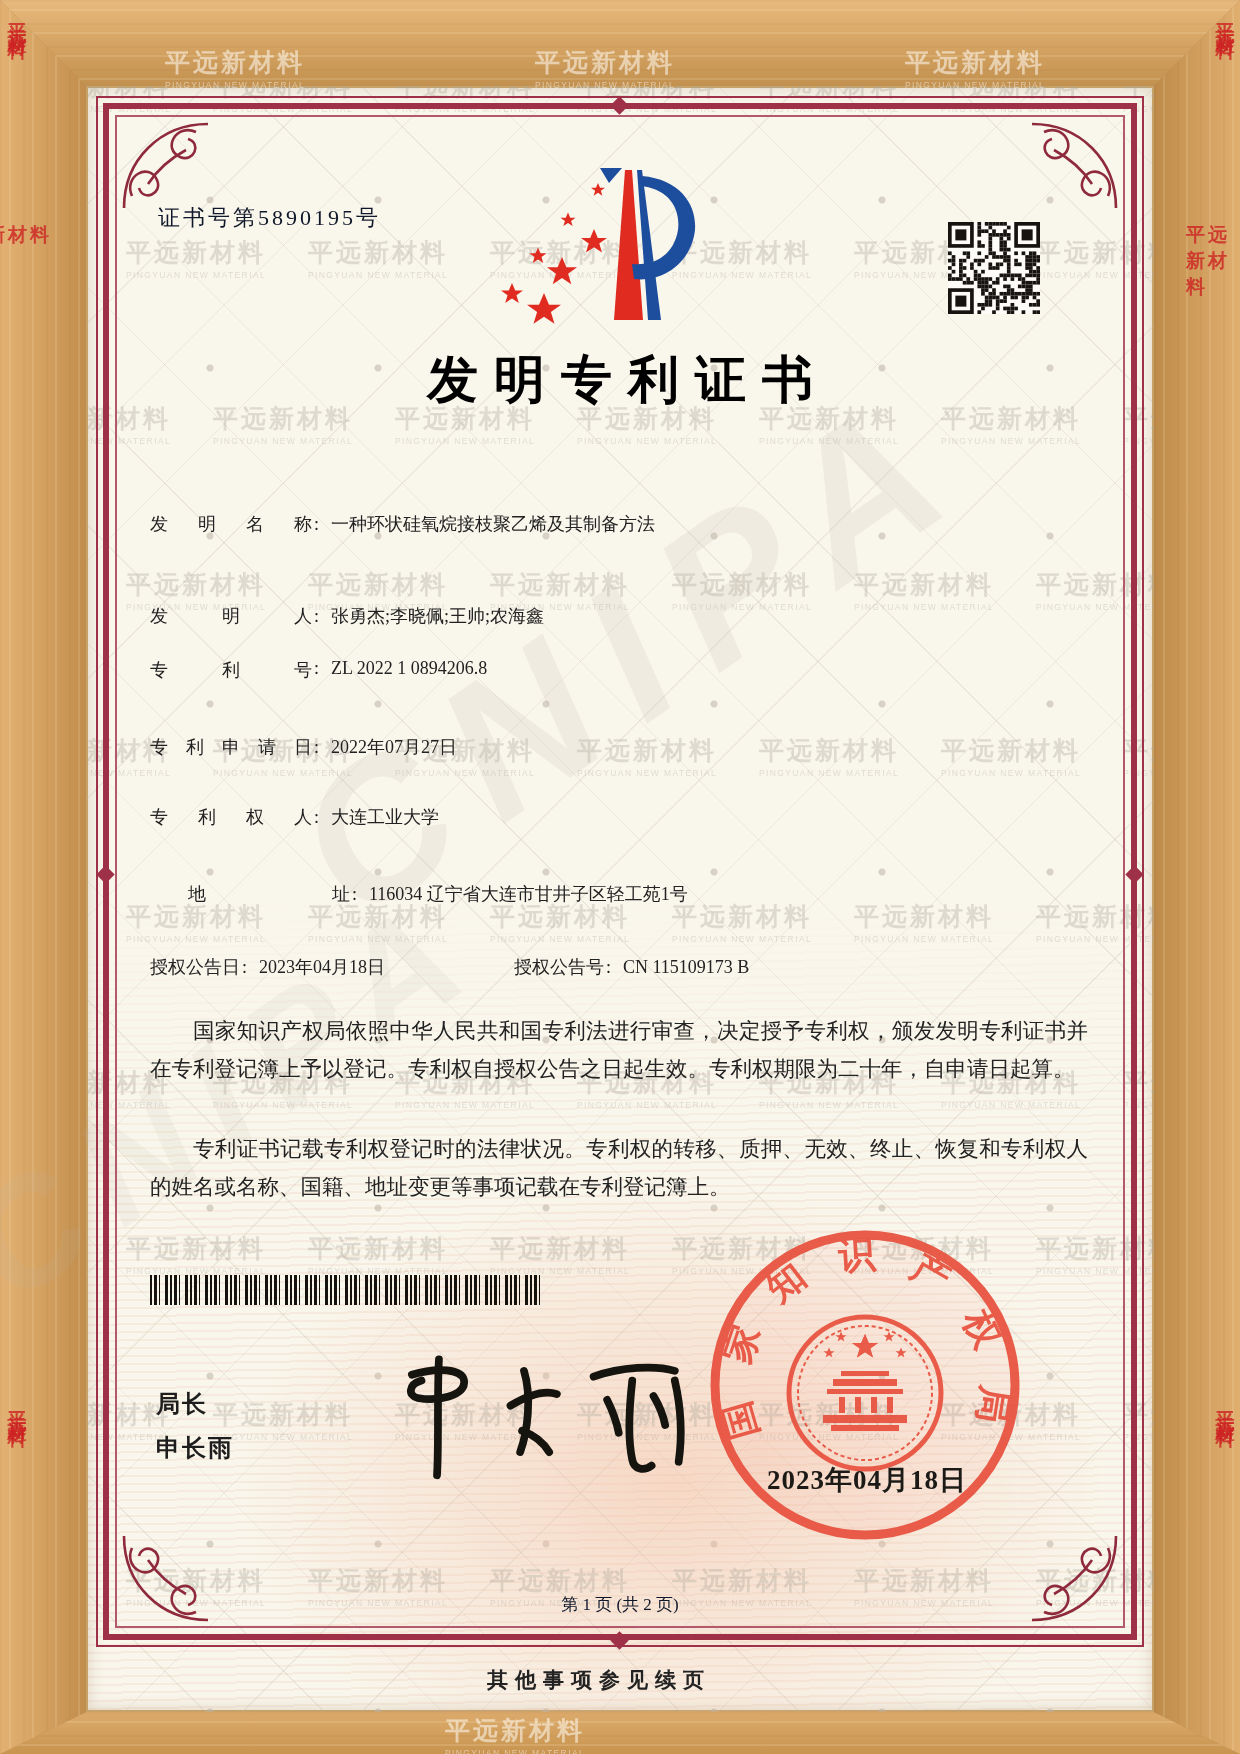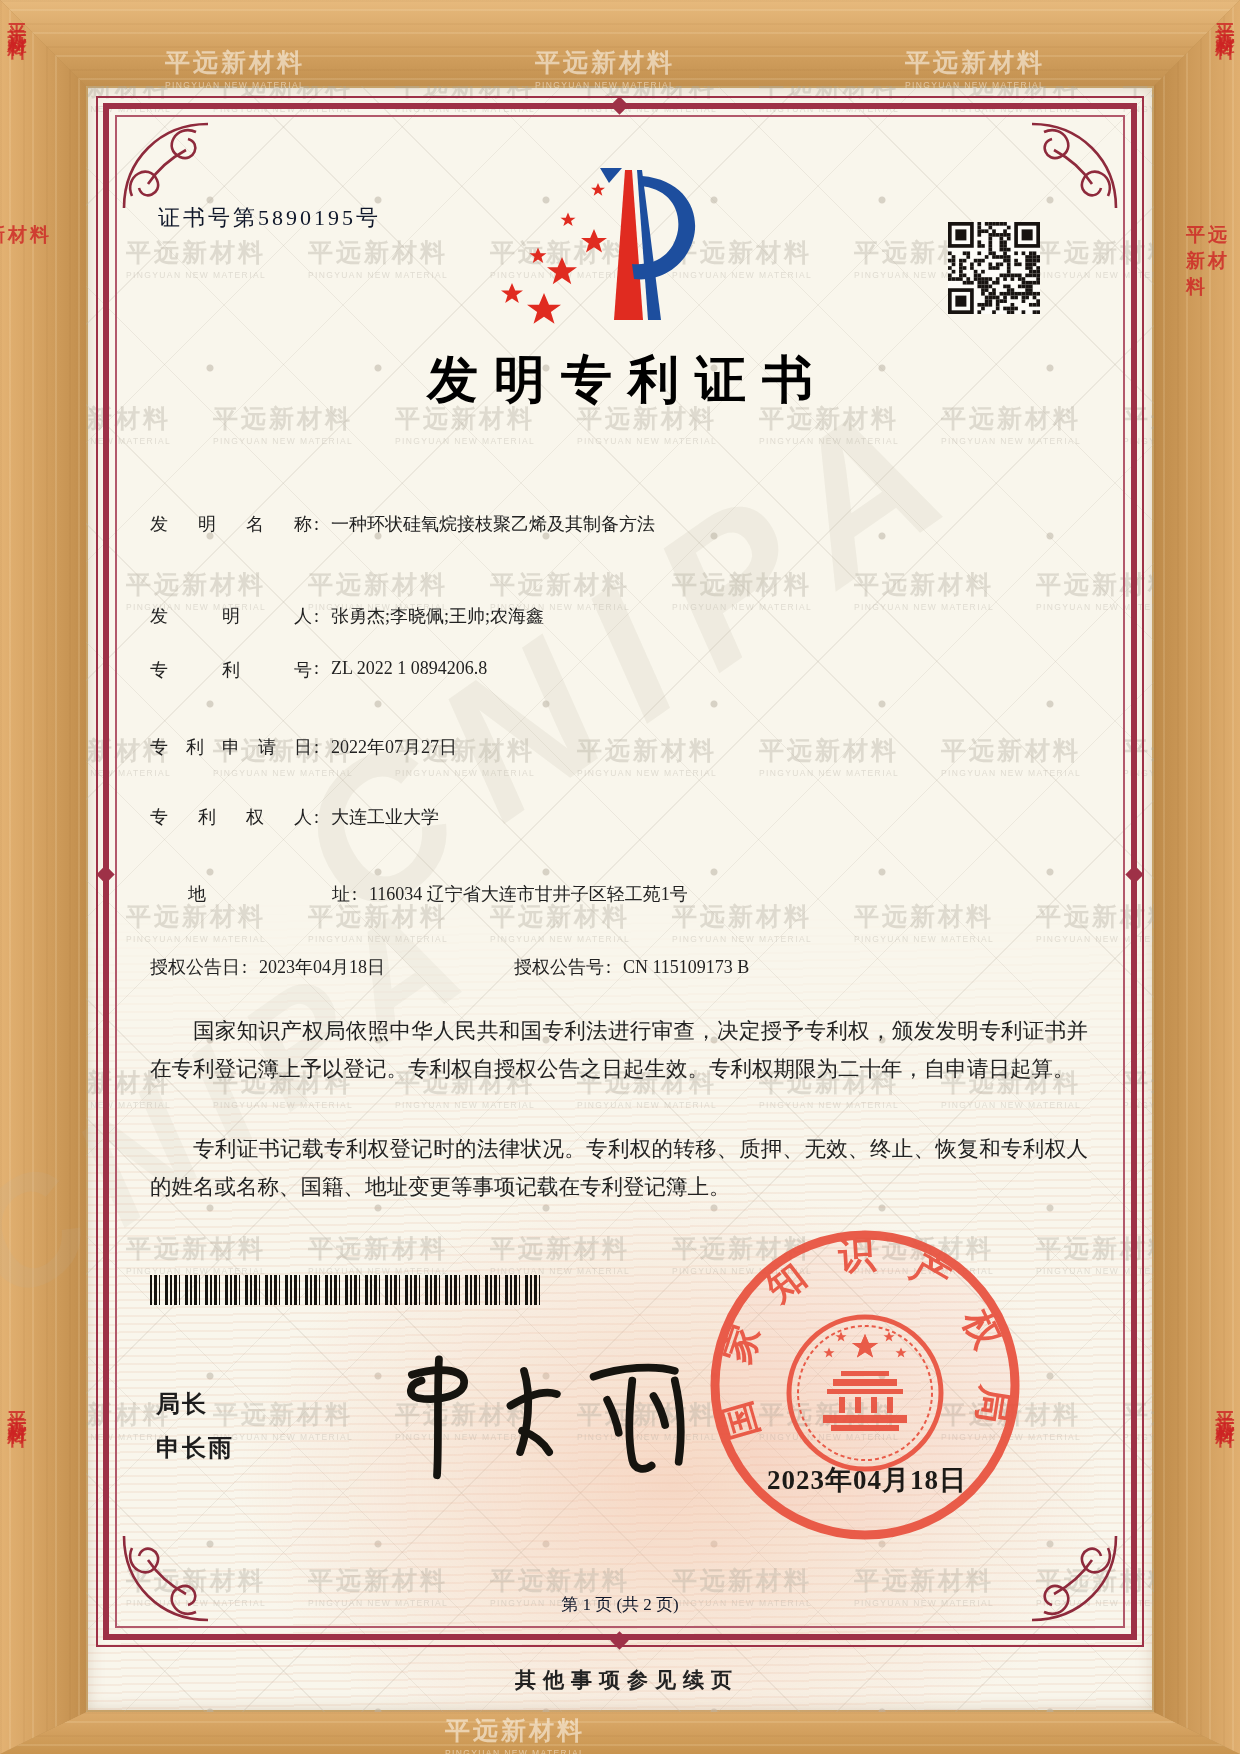--- a/index.html
+++ b/index.html
@@ -81,21 +81,21 @@
     color:#222;text-align:justify;text-indent:2em;}
   .barcode{left:150px;top:1275px;width:390px;height:30px;background:
     repeating-linear-gradient(90deg,#15120e 0 2px,transparent 2px 4px,#15120e 4px 7px,
       transparent 7px 9px,#15120e 9px 10px,transparent 10px 15px,#15120e 15px 18px,transparent 18px 20px);}
   .director{position:absolute;left:156px;font-family:"Liberation Sans","DejaVu Sans",sans-serif;
     font-weight:bold;font-size:24px;color:#1d1d1d;letter-spacing:2px;}
   .seal-date{left:712px;top:1462px;width:310px;text-align:center;font-size:27px;font-weight:bold;
     color:#1c1a17;letter-spacing:1px;}
   .pageno{left:0;top:1593px;width:1240px;text-align:center;font-size:17px;color:#0f172a;}
   .note{left:0;top:1666px;width:1198px;text-align:center;font-size:21px;font-weight:bold;
-    letter-spacing:7px;color:#222;padding-left:28px;}
+    letter-spacing:7px;color:#222;}
 </style>
 </head>
 <body>
 
 <div id="stage">
 
   <div class="wood top">
       <div class="grain-h"></div>
     </div>
   <div class="wood bottom">

